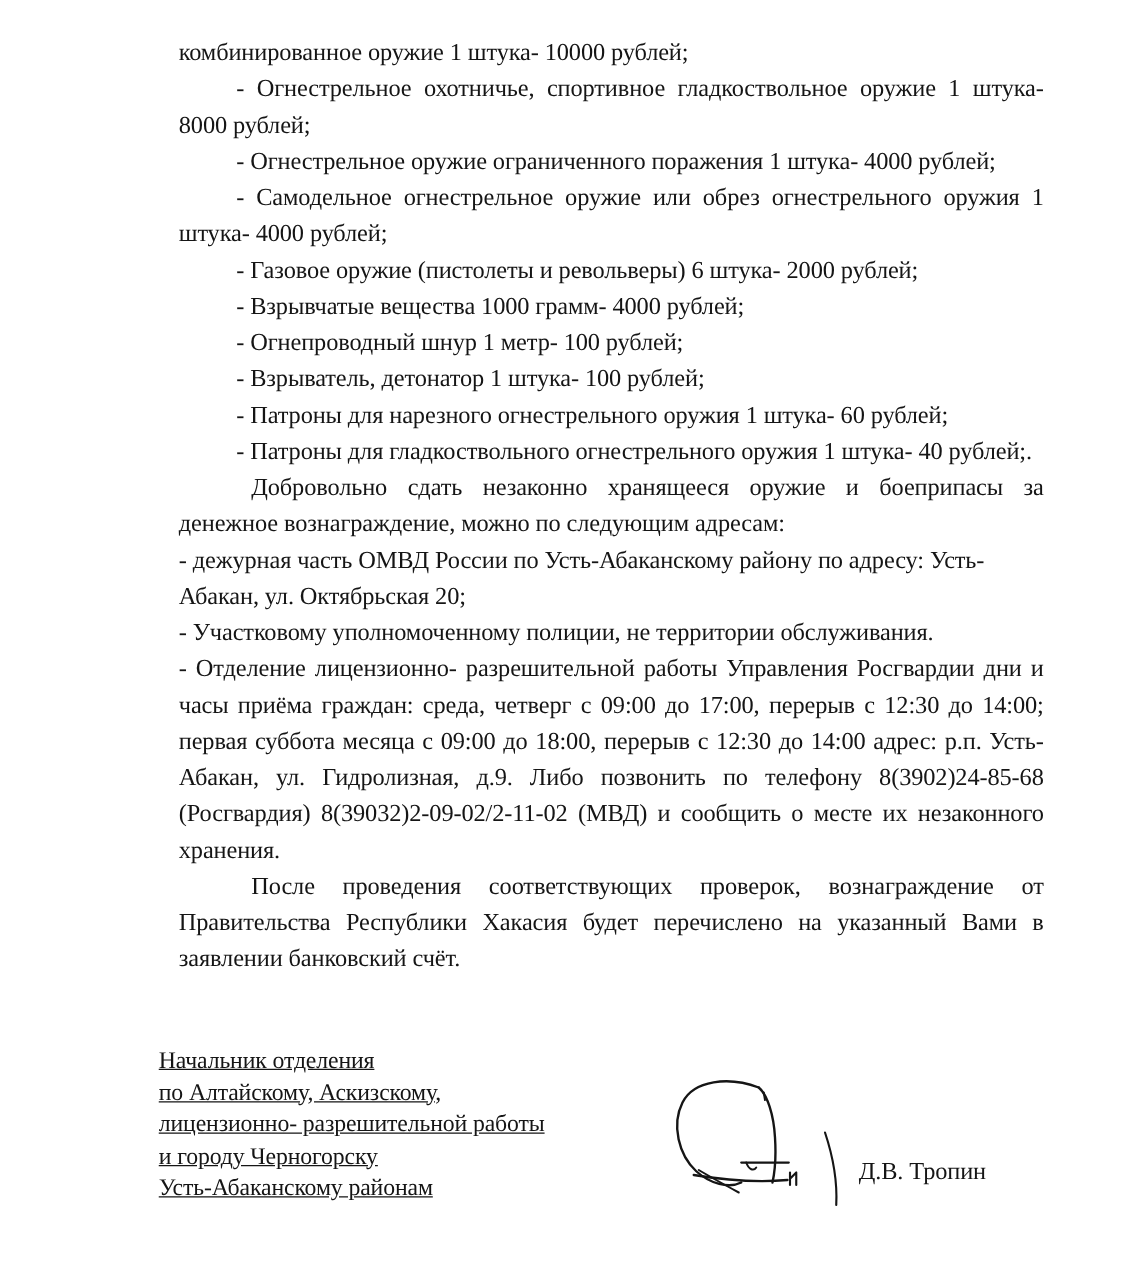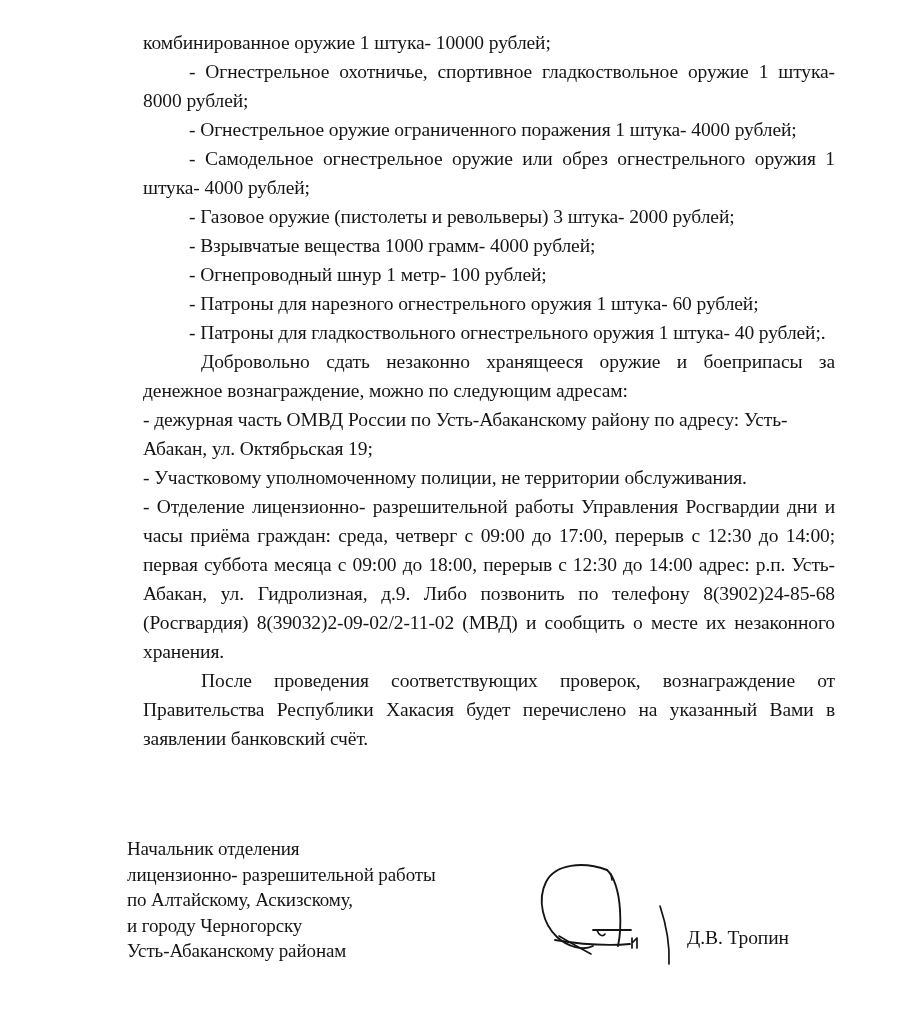--- a/index.html
+++ b/index.html
@@ -66,20 +66,21 @@
     position: absolute;
     left: 0;
     top: 0;
     width: 400px;
   }
   .sig-title .sig-line {
     font-size: 19px;
     line-height: 25.5px;
     white-space: nowrap;
     letter-spacing: -0.1px;
+    text-decoration: underline;
   }
 
   .sig-name {
     position: absolute;
     left: 560px;
     top: 90px;
     font-size: 19.5px;
     line-height: 24px;
     white-space: nowrap;
     letter-spacing: -0.1px;
@@ -108,50 +109,51 @@
   <div class="text-column">
 
     <p class="para left">комбинированное оружие 1 штука- 10000 рублей;</p>
 
     <p class="para indent">- Огнестрельное охотничье, спортивное гладкоствольное оружие 1 штука- 8000 рублей;</p>
 
     <p class="para indent">- Огнестрельное оружие ограниченного поражения 1 штука- 4000 рублей;</p>
 
     <p class="para indent">- Самодельное огнестрельное оружие или обрез огнестрельного оружия 1 штука- 4000 рублей;</p>
 
-    <p class="para indent left">- Газовое оружие (пистолеты и револьверы) 3 штука- 2000 рублей;</p>
+    <p class="para indent left">- Газовое оружие (пистолеты и револьверы) 6 штука- 2000 рублей;</p>
 
 
     <p class="para indent left">- Взрывчатые вещества 1000 грамм- 4000 рублей;</p>
 
     <p class="para indent left">- Огнепроводный шнур 1 метр- 100 рублей;</p>
 
+    <p class="para indent left">- Взрыватель, детонатор 1 штука- 100 рублей;</p>
 
     <p class="para indent left">- Патроны для нарезного огнестрельного оружия 1 штука- 60 рублей;</p>
 
     <p class="para indent">- Патроны для гладкоствольного огнестрельного оружия 1 штука- 40 рублей;.</p>
 
     <p class="para indent-big">Добровольно сдать незаконно хранящееся оружие и боеприпасы за денежное вознаграждение, можно по следующим адресам:</p>
 
-    <p class="para left">- дежурная часть ОМВД России по Усть-Абаканскому району по адресу: Усть-Абакан, ул. Октябрьская 19;</p>
+    <p class="para left">- дежурная часть ОМВД России по Усть-Абаканскому району по адресу: Усть-Абакан, ул. Октябрьская 20;</p>
 
     <p class="para left">- Участковому уполномоченному полиции, не территории обслуживания.</p>
 
     <p class="para">- Отделение лицензионно- разрешительной работы Управления Росгвардии дни и часы приёма граждан: среда, четверг с 09:00 до 17:00, перерыв с 12:30 до 14:00; первая суббота месяца с 09:00 до 18:00, перерыв с 12:30 до 14:00 адрес: р.п. Усть-Абакан, ул. Гидролизная, д.9. Либо позвонить по телефону  8(3902)24-85-68 (Росгвардия) 8(39032)2-09-02/2-11-02 (МВД) и сообщить о месте их незаконного хранения.</p>
 
     <p class="para indent-big">После проведения соответствующих проверок, вознаграждение от Правительства Республики Хакасия будет перечислено на указанный Вами в заявлении банковский счёт.</p>
 
   </div>
 
   <div class="signature-block">
 
     <div class="sig-title">
       <div class="sig-line">Начальник отделения</div>
+      <div class="sig-line">по Алтайскому, Аскизскому,</div>
       <div class="sig-line">лицензионно- разрешительной  работы</div>
-      <div class="sig-line">по Алтайскому, Аскизскому,</div>
       <div class="sig-line">и городу Черногорску</div>
       <div class="sig-line">Усть-Абаканскому районам</div>
     </div>
 
     <div class="sig-mark">
       <svg viewBox="0 0 160 115" xmlns="http://www.w3.org/2000/svg" fill="none" stroke="#151515" stroke-linecap="round" stroke-linejoin="round">
 
         <path d="M72 12 C48 3, 20 6, 11 24 C2 42, 8 66, 22 79 C33 89, 48 93, 58 88" stroke-width="1.9"></path>
 
         <path d="M72 12 C79 18, 84 34, 85 52 C86 68, 85 79, 83 88" stroke-width="1.9"></path>

